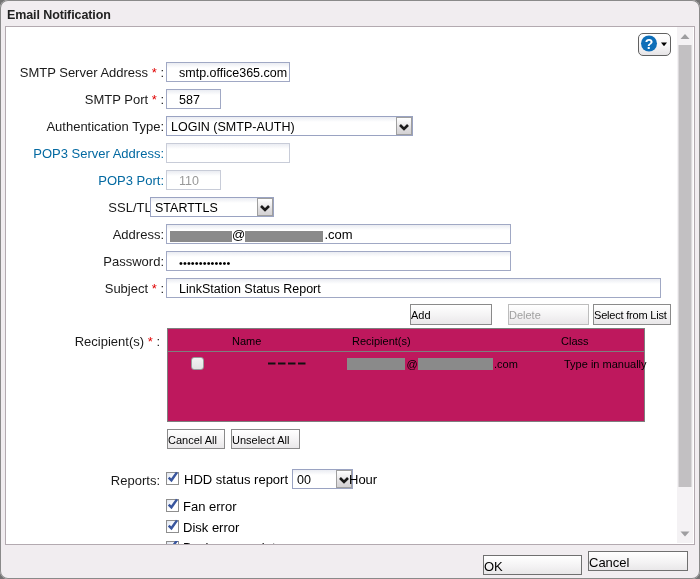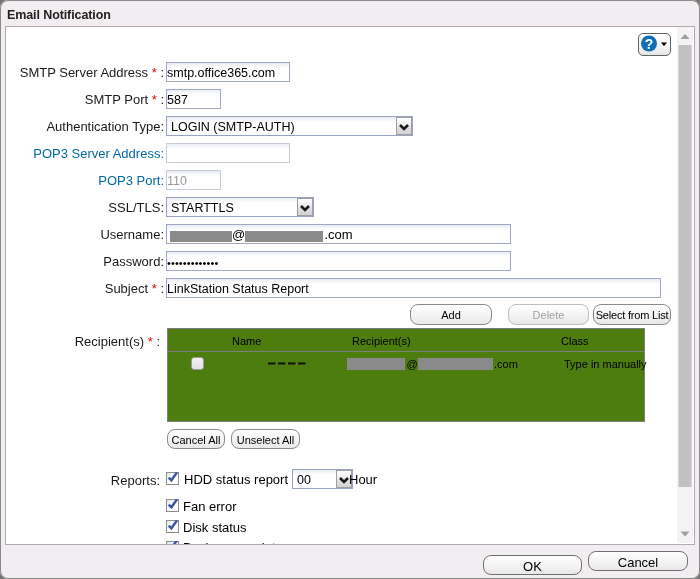--- a/index.html
+++ b/index.html
@@ -3,27 +3,27 @@
 <meta charset="utf-8">
 <style>
 html,body{margin:0;padding:0}
 body{width:700px;height:579px;background:#737373;font-family:"Liberation Sans",sans-serif;overflow:hidden}
 #dlg{position:absolute;left:0;top:0;width:700px;height:579px;background:#f1edf0;border-radius:8px;box-shadow:inset 0 0 0 1px #8a8a8a;overflow:hidden}
 #title{position:absolute;left:7px;top:8px;font-size:12.5px;font-weight:bold;color:#222;letter-spacing:-0.1px}
 #panel{position:absolute;left:5px;top:26px;width:688px;height:517px;background:#fff;border:1px solid #b3aab0}
 .lab{position:absolute;width:164px;left:0;text-align:right;font-size:13px;color:#1a1a1a;white-space:nowrap}
 .lab .req{color:#e00000}
 .lab.dis{color:#0369a1}
-.inp{position:absolute;box-sizing:border-box;height:20px;border:1px solid #a0a8c4;background:linear-gradient(#eaecf2,#fff 5px);font-size:12.5px;color:#000;padding:3px 3px 0 0;white-space:nowrap;overflow:hidden}
+.inp{position:absolute;box-sizing:border-box;height:20px;border:1px solid #a0a8c4;background:linear-gradient(#eaecf2,#fff 5px);font-size:12.5px;color:#000;padding:3px 3px 0 12px;white-space:nowrap;overflow:hidden}
 .inp.dis{border-color:#c8ccd8;color:#999}
 .sel{position:absolute;box-sizing:border-box;height:20px;border:1px solid #9aa3c2;background:linear-gradient(#eaecf2,#fff 5px);font-size:12.5px;color:#000}
 .sel .txt{position:absolute;left:4px;top:3px;white-space:nowrap}
 .sel .ab{position:absolute;top:0;right:0;width:16px;height:18px;border:1px solid #9f9f9f;background:linear-gradient(#ffffff,#f0eff0 35%,#dddbdd 70%,#d4d2d4);box-sizing:border-box}
 .sel .ab svg{position:absolute;left:2px;top:6px}
-.btn{position:absolute;box-sizing:border-box;height:21px;border:1px solid #8a8a8a;border-radius:8px;background:linear-gradient(#ffffff,#f4f3f4 55%,#e9e7e9);font-size:13px;color:#000;text-align:center;padding-top:3px;white-space:nowrap}
+.btn{position:absolute;box-sizing:border-box;height:21px;border:1px solid #8a8a8a;border-radius:0;background:linear-gradient(#ffffff,#f4f3f4 55%,#e9e7e9);font-size:13px;color:#000;text-align:left;padding-top:3px;white-space:nowrap}
 .btn.sm{font-size:11px;padding-top:4px}
 .btn.dis{color:#a0a0a0;border-color:#bdbdbd}
 .red{background:#8a8a8a;position:absolute}
 .cb{position:absolute;width:13px;height:13px;box-sizing:border-box;border:1px solid #8e8e8e;background:linear-gradient(135deg,#dfe5ef,#ffffff 50%)}
 .txt13{position:absolute;font-size:13px;color:#000;white-space:nowrap}
 .txt11{position:absolute;font-size:11px;color:#000;white-space:nowrap}
 #foot .btn{height:20px;border-color:#707070}
 </style>
 </head>
 <body>
@@ -63,49 +63,49 @@
       </span>
     </div>
 
   <div class="lab dis" style="top:146px">POP3 Server Address:</div>
   <div class="inp dis" style="left:166px;top:143px;width:124px"></div>
 
   <div class="lab dis" style="top:173px">POP3 Port:</div>
   <div class="inp dis" style="left:166px;top:170px;width:55px">110</div>
 
   <div class="lab" style="top:200px">SSL/TLS:</div>
-  <div class="sel" style="left:166px;top:197px;width:148px">
+  <div class="sel" style="left:150px;top:197px;width:124px">
       <span class="txt">STARTTLS</span>
       <span class="ab">
         <svg width="10" height="7">
           <polyline points="1,1 5,5 9,1" fill="none" stroke="#1a1a1a" stroke-width="2.6"></polyline>
         </svg>
       </span>
     </div>
 
-  <div class="lab" style="top:227px">Username:</div>
+  <div class="lab" style="top:227px">Address:</div>
   <div class="inp" style="left:166px;top:224px;width:345px"></div>
   <div class="red" style="left:169.5px;top:230.5px;width:62px;height:11.5px"></div>
   <div class="txt13" style="left:232px;top:227px">@</div>
   <div class="red" style="left:244.5px;top:230.5px;width:78px;height:11.5px"></div>
   <div class="txt13" style="left:324.5px;top:227px">.com</div>
 
   <div class="lab" style="top:254px">Password:</div>
   <div class="inp" style="left:166px;top:251px;width:345px;font-size:11px;letter-spacing:0.1px;padding-top:5px">•••••••••••••</div>
 
   <div class="lab" style="top:281px">Subject <span class="req">*</span> :</div>
   <div class="inp" style="left:166px;top:278px;width:495px">LinkStation Status Report</div>
 
   <div class="btn sm" style="left:410px;top:304px;width:82px">Add</div>
   <div class="btn sm dis" style="left:508px;top:304px;width:81px">Delete</div>
   <div class="btn sm" style="left:593px;top:304px;width:78px;letter-spacing:-0.2px">Select from List</div>
 
   <div class="lab" style="top:334px;width:160px">Recipient(s) <span class="req">*</span> :</div>
 
-  <div style="position:absolute;left:167px;top:328px;width:478px;height:94px;box-sizing:border-box;border:1px solid #7e7e7e;background:#4d7c0f">
+  <div style="position:absolute;left:167px;top:328px;width:478px;height:94px;box-sizing:border-box;border:1px solid #7e7e7e;background:#be185d">
     <div style="position:absolute;left:0;top:0;width:100%;height:23px;border-bottom:1px solid #7e7e7e;box-sizing:border-box">
       <div class="txt11" style="left:64px;top:6px">Name</div>
       <div class="txt11" style="left:184px;top:6px">Recipient(s)</div>
       <div class="txt11" style="left:393px;top:6px">Class</div>
     </div>
 
     <div style="position:absolute;left:23px;top:28px;width:13px;height:13px;border:1px solid #9a9a9a;border-radius:3px;background:linear-gradient(#f2f2f2,#e3e3e3);box-sizing:border-box"></div>
     <svg width="40" height="4" style="position:absolute;left:100px;top:33px">
         <rect x="0" y="0.5" width="7.5" height="2" fill="#111"></rect>
         <rect x="10" y="0.5" width="7.5" height="2" fill="#111"></rect>
@@ -141,21 +141,21 @@
   <div class="cb" style="left:166px;top:499px"></div>
   <svg width="16" height="16" style="position:absolute;left:166px;top:495px">
       <path d="M2.7 9.7 L5.4 12.3 L11 4.4" fill="none" stroke="#39569e" stroke-width="2.5"></path>
     </svg>
   <div class="txt13" style="left:183px;top:499px">Fan error</div>
 
   <div class="cb" style="left:166px;top:520px"></div>
   <svg width="16" height="16" style="position:absolute;left:166px;top:516px">
       <path d="M2.7 9.7 L5.4 12.3 L11 4.4" fill="none" stroke="#39569e" stroke-width="2.5"></path>
     </svg>
-  <div class="txt13" style="left:183px;top:520px">Disk status</div>
+  <div class="txt13" style="left:183px;top:520px">Disk error</div>
 
   <div style="position:absolute;left:160px;top:541px;width:300px;height:3px;overflow:hidden">
     <div class="cb" style="left:6px;top:0"></div>
     <svg width="16" height="16" style="position:absolute;left:6px;top:-5px">
         <path d="M2.7 9.7 L5.4 12.3 L11 4.4" fill="none" stroke="#39569e" stroke-width="2.5"></path>
       </svg>
     <div class="txt13" style="left:23px;top:-1.5px">Backup complete</div>
   </div>
 
   <div id="foot">

